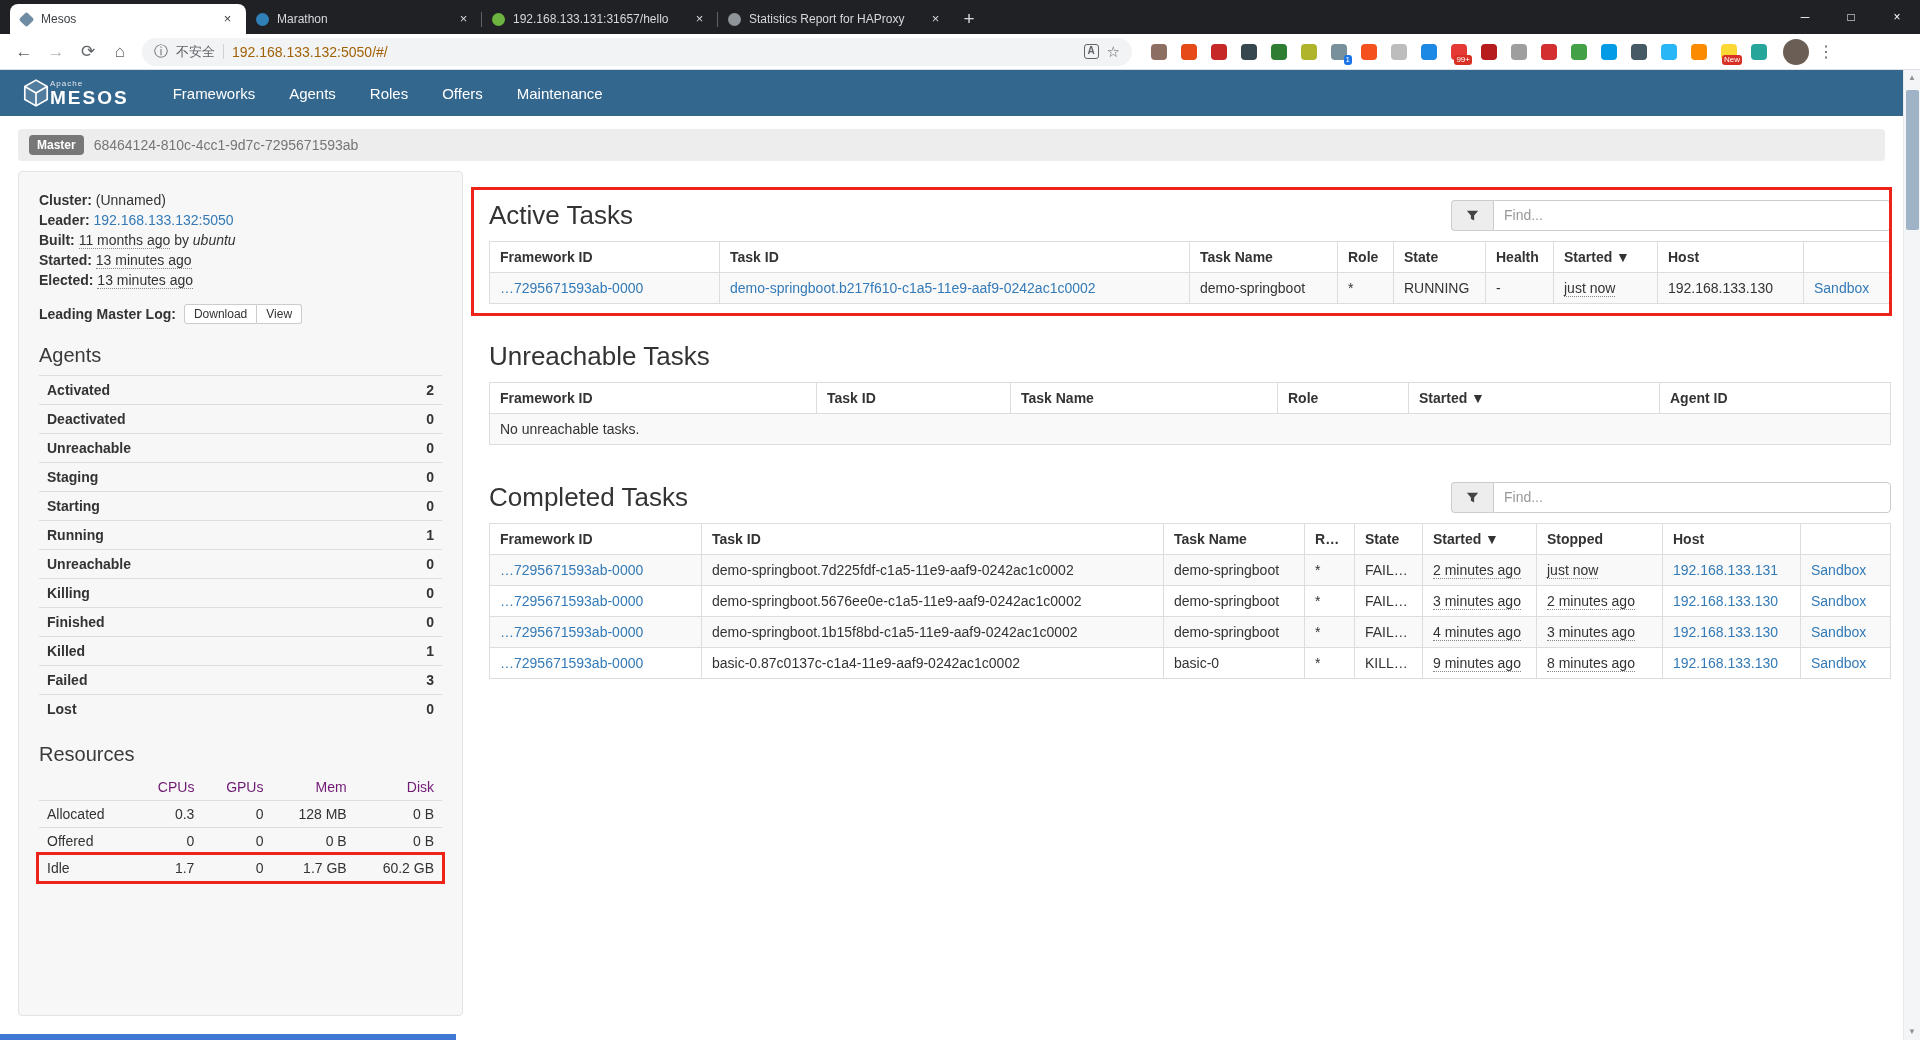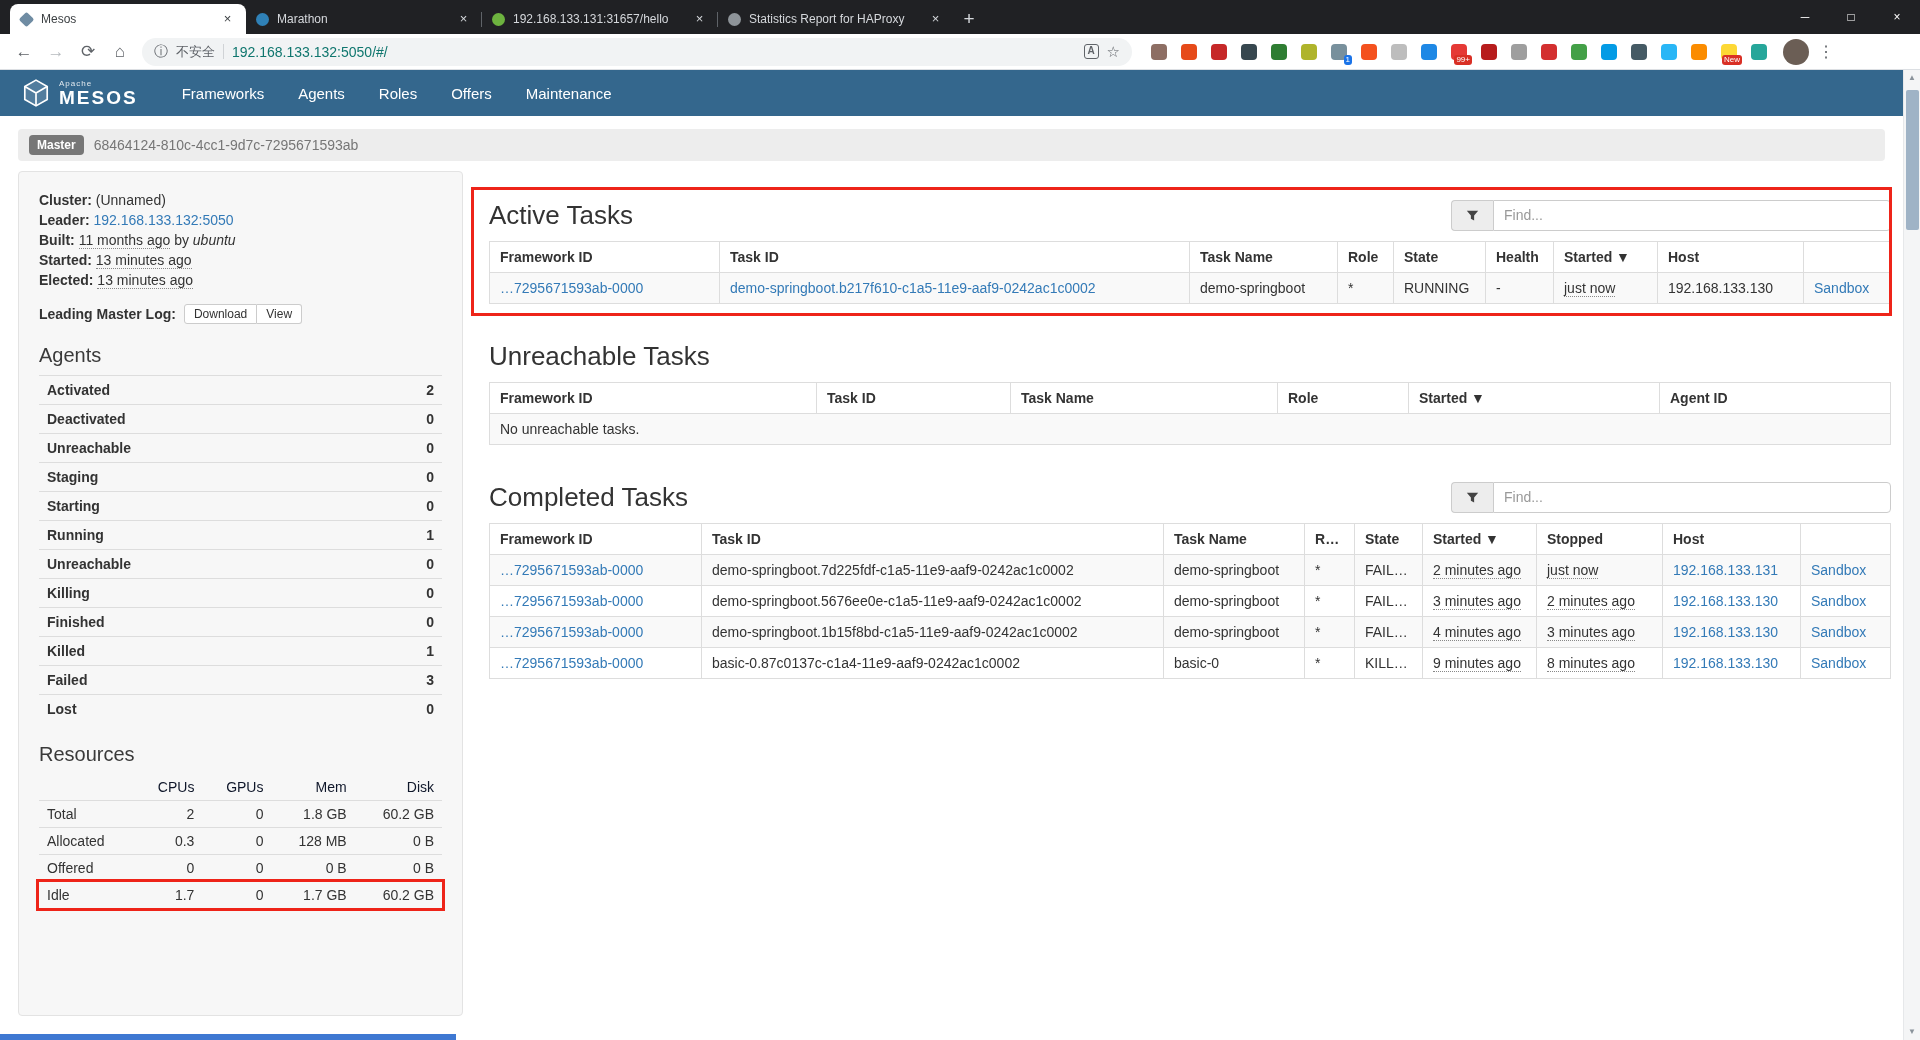--- a/index.html
+++ b/index.html
@@ -25,34 +25,34 @@
   .wincontrols { margin-left:auto; height:34px; display:flex; align-self:flex-start; }
   .winbtn { width:46px; height:34px; display:flex; align-items:center; justify-content:center; color:#fff; font-size:12px; cursor:pointer; }
 
   .toolbar { height:36px; background:#fff; display:flex; align-items:center; padding:0 8px; border-bottom:1px solid #dcdfe3; }
   .navico { width:32px; height:30px; display:flex; align-items:center; justify-content:center; font-size:17px; color:#5f6368; cursor:pointer; }
   .navico.disabled { color:#b6babe; }
   .omnibox { width:990px; height:28px; margin-left:6px; background:#f1f3f4; border-radius:14px; display:flex; align-items:center; padding:0 12px; gap:8px; font-size:14px; }
   .omni-info { color:#5f6368; font-size:14px; }
   .omni-sec { color:#5f6368; font-size:13px; }
   .omni-div { width:1px; height:15px; background:#d0d3d6; }
-  .omni-url { color:#0f766e; flex:1; white-space:nowrap; overflow:hidden; }
+  .omni-url { color:#a16207; flex:1; white-space:nowrap; overflow:hidden; }
   .omni-ico { color:#5f6368; font-size:15px; cursor:pointer; }
   .translate-box { width:15px; height:15px; border:1.5px solid #5f6368; border-radius:3px; font-size:10px; line-height:12px; text-align:center; color:#5f6368; font-weight:bold; cursor:pointer; }
   .ext-area { display:flex; align-items:center; gap:5px; margin-left:14px; }
   .ext { width:25px; height:28px; display:flex; align-items:center; justify-content:center; position:relative; cursor:pointer; }
   .ext-dot { width:16px; height:16px; border-radius:4px; }
   .ext-badge { position:absolute; bottom:1px; right:-1px; background:#d93025; color:#fff; font-size:8px; line-height:10px; padding:0 2px; border-radius:3px; white-space:nowrap; }
   .avatar { width:26px; height:26px; border-radius:50%; background:#6b5e55; margin-left:12px; flex:none; cursor:pointer; }
   .menu-dots { width:26px; height:28px; display:flex; align-items:center; justify-content:center; color:#5f6368; font-size:16px; cursor:pointer; margin-left:4px; }
 
   
   .page { width:1903px; position:relative; }
   .mesos-nav { height:46px; display:flex; align-items:center; padding:0 22px; color:#fff; }
-  .brand { display:flex; align-items:center; gap:9px; cursor:pointer; }
+  .brand { display:flex; align-items:center; cursor:pointer; }
   .brand-txt { display:flex; flex-direction:column; line-height:1; }
   .brand-top { font-size:8px; letter-spacing:1px; opacity:.85; }
   .brand-main { font-size:19px; font-weight:bold; letter-spacing:2px; }
   .nav-items { display:flex; gap:34px; margin-left:44px; font-size:15px; }
   .nav-items a { color:#fff; }
 
   .master-row { margin:13px 18px 0; background:#ededed; border-radius:4px; padding:6px 11px; color:#767676; font-size:14px; display:flex; align-items:center; gap:10px; }
   .badge-label { background:#777; color:#fff; font-size:12px; font-weight:bold; padding:3px 8px; border-radius:4px; }
 
   .content { display:flex; align-items:flex-start; padding:10px 12px 0 18px; gap:26px; }
@@ -62,21 +62,21 @@
   .info-line { line-height:20px; }
   .info-line b { font-weight:bold; }
   .abbr { border-bottom:1px dotted #888; cursor:help; }
   .log-line { margin-top:14px; display:flex; align-items:center; gap:8px; }
   .btn-xs { font-family:inherit; font-size:12px; padding:2px 9px; border:1px solid #ccc; background:#fff; color:#333; cursor:pointer; }
   .btn-xs:first-child { border-radius:3px 0 0 3px; }
   .btn-xs + .btn-xs { border-left:none; border-radius:0 3px 3px 0; }
   .side-h { font-size:20px; font-weight:400; color:#3a3a3a; margin:20px 0 8px; }
   .stat-row { display:flex; justify-content:space-between; padding:6px 8px; border-top:1px solid #ddd;font-weight:bold; }
   .res-table { width:100%; border-collapse:collapse; }
-  .res-table th { font-weight:400; color:#0f172a; text-align:right; padding:5px 8px; }
+  .res-table th { font-weight:400; color:#701a75; text-align:right; padding:5px 8px; }
   .res-table th:first-child { text-align:left; }
   .res-table td { text-align:right; padding:5px 8px; border-top:1px solid #ddd; }
   .res-table td:first-child { text-align:left; }
   .res-table tbody tr:last-child { outline:3px solid var(--anno); }
 
   
   .main { flex:1; min-width:0; }
   .task-section { margin-bottom:36px; }
   .task-section.first { margin-top:28px; }
   .sec-head { display:flex; justify-content:space-between; align-items:center; margin-bottom:10px; min-height:32px; }
@@ -343,27 +343,20 @@
 
           <th></th>
               <th>CPUs</th>
               <th>GPUs</th>
               <th>Mem</th>
               <th>Disk</th>
             </tr>
         </thead>
         <tbody>
 
-        <tr>
-            <td>Total</td>
-            <td>2</td>
-            <td>0</td>
-            <td>1.8 GB</td>
-            <td>60.2 GB</td>
-          </tr>
             <tr>
             <td>Allocated</td>
             <td>0.3</td>
             <td>0</td>
             <td>128 MB</td>
             <td>0 B</td>
           </tr>
             <tr>
             <td>Offered</td>
             <td>0</td>

